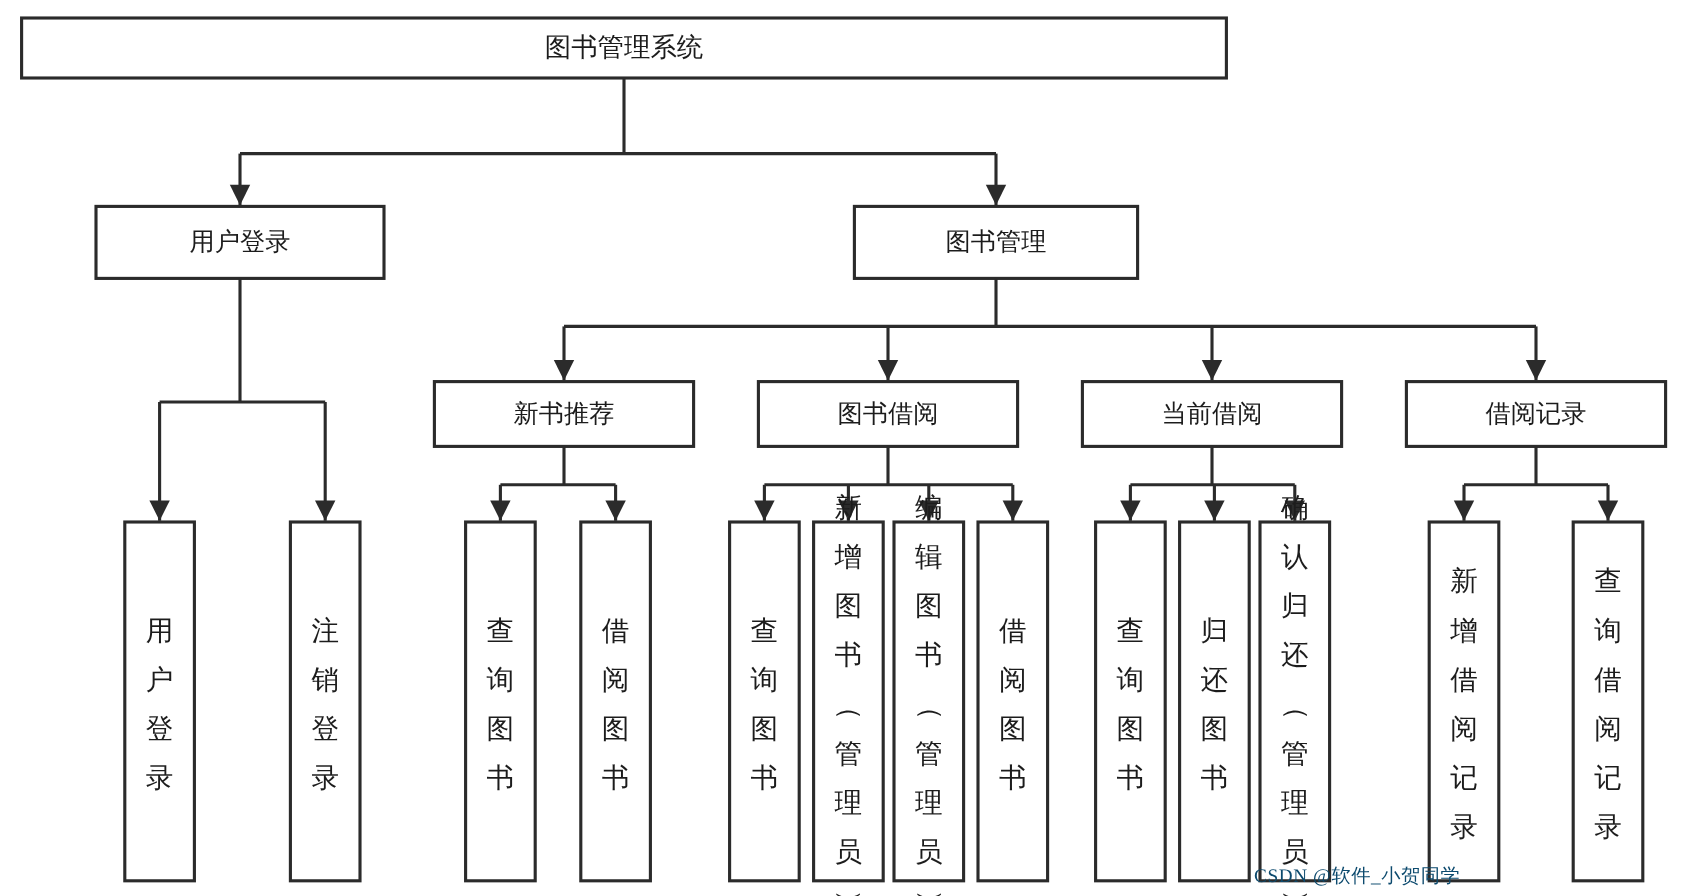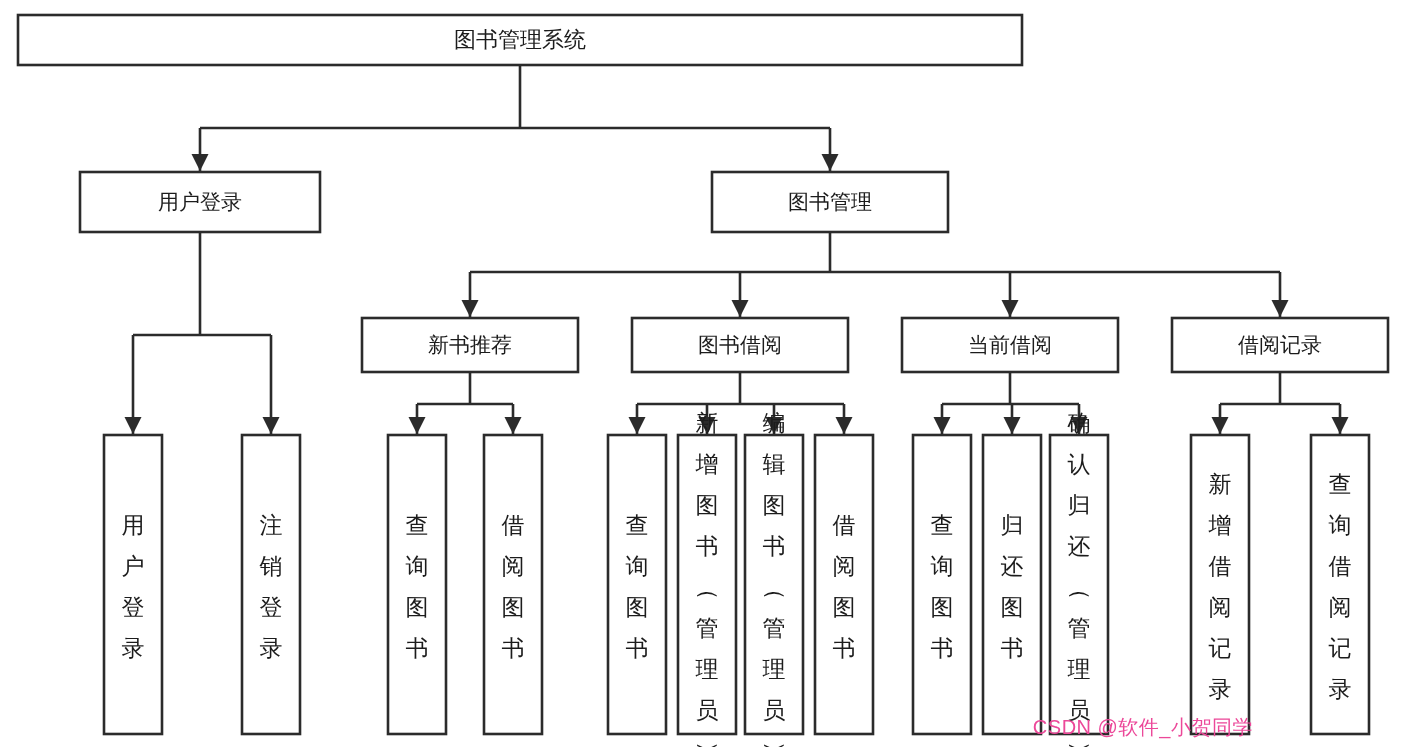--- a/index.html
+++ b/index.html
@@ -12,21 +12,20 @@
     height: 747px;
     font-family: "Liberation Sans", "DejaVu Sans", sans-serif;
     overflow: hidden;
     position: relative;
   }
   #diagram-root {
     position: relative;
     width: 1225px;
     height: 747px;
     background: #ffffff;
-    padding-left: 36px;
   }
   svg.chart-svg {
     position: absolute;
     left: 0;
     top: 0;
     width: 1405px;
     height: 747px;
     display: block;
   }
   .node-box {
@@ -62,23 +61,23 @@
     font-family: "Liberation Sans", "DejaVu Sans", sans-serif;
     font-size: 23px;
     fill: #1c1c1c;
     text-anchor: middle;
     dominant-baseline: middle;
   }
   .watermark {
     position: absolute;
     right: 8px;
     bottom: 6px;
-    font-family: Liberation Sans, sans-serif;
-    font-size: 20px;
-    color: #ec4899;
+    font-family: Liberation Serif, serif;
+    font-size: 16px;
+    color: #0c4a6e;
     letter-spacing: 0.5px;
     white-space: nowrap;
     user-select: none;
   }
 </style>
 </head>
 <body>
 
 <div id="diagram-root">
   <svg class="chart-svg" viewBox="0 0 1405 747" xmlns="http://www.w3.org/2000/svg">

